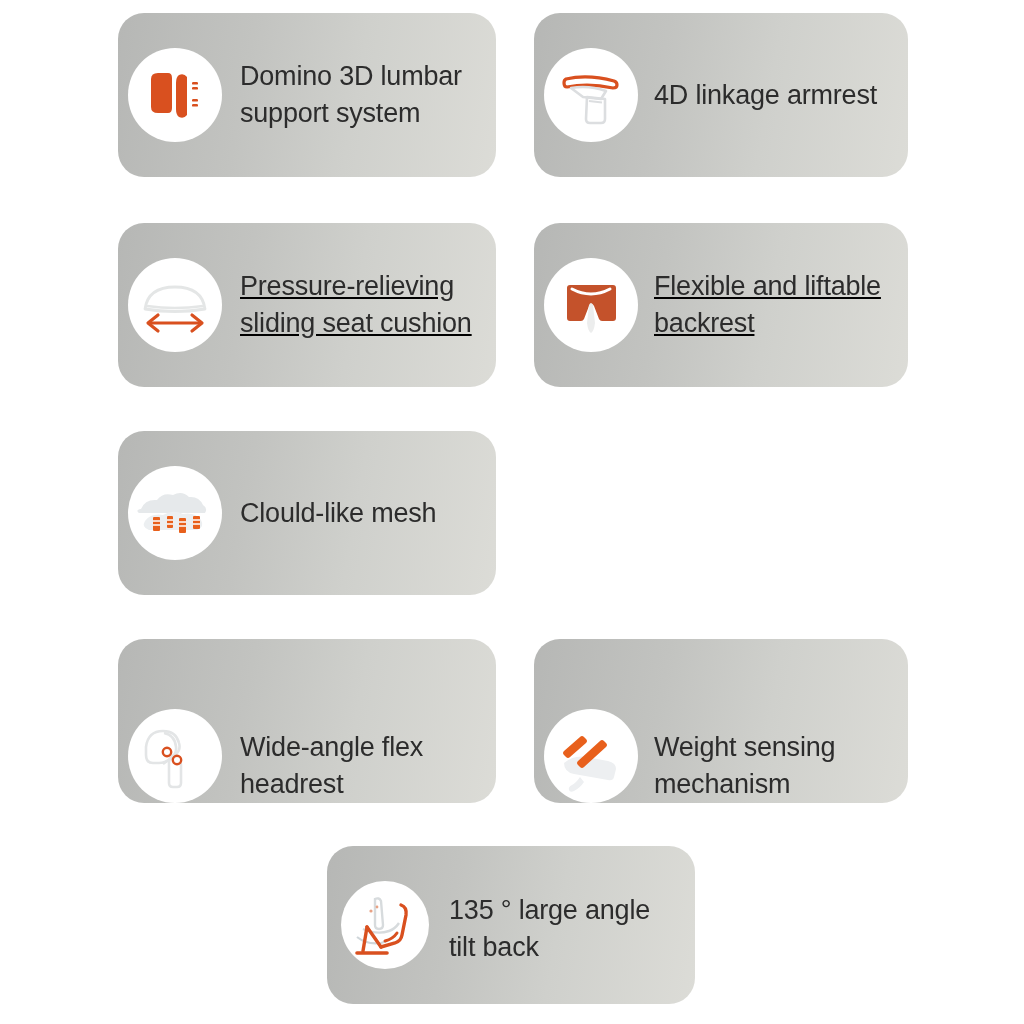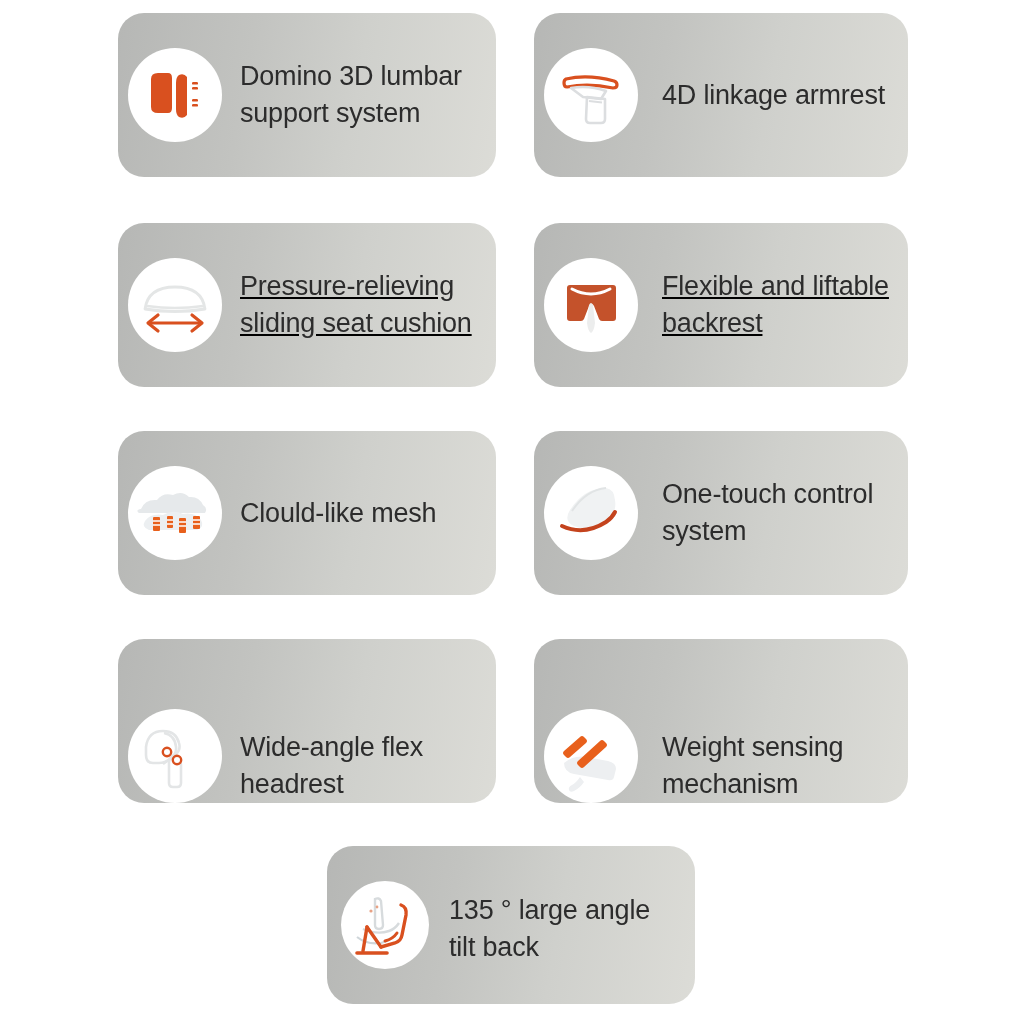--- a/index.html
+++ b/index.html
@@ -66,21 +66,21 @@
   .feature-label {
     flex: 1 1 auto;
     padding-left: 18px;
     padding-right: 10px;
     font-size: 27px;
     line-height: 37px;
     color: #2c2c2c;
     letter-spacing: -0.2px;
     white-space: pre-line;
   }
-  .col-2 .feature-label { padding-left: 24px; }
+  .col-2 .feature-label { padding-left: 16px; }
   .card-last .feature-label { padding-left: 20px; margin-top: 8px; }
 </style>
 </head>
 <body>
 
 <div id="feature-grid">
 
   <div class="feature-card col-1 row-1">
     <div class="icon-badge">
       <svg width="80" height="80" viewBox="0 0 80 80" aria-hidden="true">
@@ -153,31 +153,20 @@
           <line x1="46" y1="51" x2="53" y2="51"></line>
             <line x1="46" y1="55" x2="53" y2="55"></line>
           <line x1="60" y1="49" x2="67" y2="49"></line>
             <line x1="60" y1="53" x2="67" y2="53"></line>
         </g>
       </svg>
     </div>
     <div class="feature-label">Clould-like mesh</div>
   </div>
 
-  <div class="feature-card col-2 row-3">
-    <div class="icon-badge">
-      <svg width="82" height="82" viewBox="0 0 82 82" aria-hidden="true">
-        <path d="M56 16 q-22 0 -36 22 q-7 11 4 16 q18 8 34 -6 q9 -8 7 -20 q-1 -11 -9 -12 z" fill="#f0f2f3"></path>
-        <path d="M56 16 q-20 2 -34 23" fill="none" stroke="#e1e4e5" stroke-width="2"></path>
-        <path d="M12 54 q22 10 44 -4 q6 -4 9 -10" fill="none" stroke="#c4431d" stroke-width="4" stroke-linecap="round"></path>
-      </svg>
-    </div>
-    <div class="feature-label">One-touch control
-system</div>
-  </div>
 
   <div class="feature-card col-1 row-4">
     <div class="icon-badge">
       <svg width="82" height="82" viewBox="0 0 82 82" aria-hidden="true">
         <path d="M12 32 q2 -16 17 -16 q13 0 16 12 q2 7 -3 11 l-6 5 q-5 4 -11 4 l-6 0 q-7 0 -7 -8 z" fill="none" stroke="#e3e5e6" stroke-width="2.6" stroke-linejoin="round"></path>
         <path d="M30 18 q11 2 12 14 q1 7 -6 12 l-7 5" fill="none" stroke="#e3e5e6" stroke-width="2.6"></path>
         <path d="M40 40 q6 2 7 10 l0 18 q0 4 -4 4 l-4 0 q-4 0 -4 -4 l0 -20 q0 -6 5 -8 z" fill="none" stroke="#e3e5e6" stroke-width="2.6" stroke-linejoin="round"></path>
         <circle cx="33" cy="37" r="4.2" fill="#ffffff" stroke="#d9501f" stroke-width="2.4"></circle>
         <circle cx="43" cy="45" r="4.2" fill="#ffffff" stroke="#d9501f" stroke-width="2.4"></circle>
       </svg>

